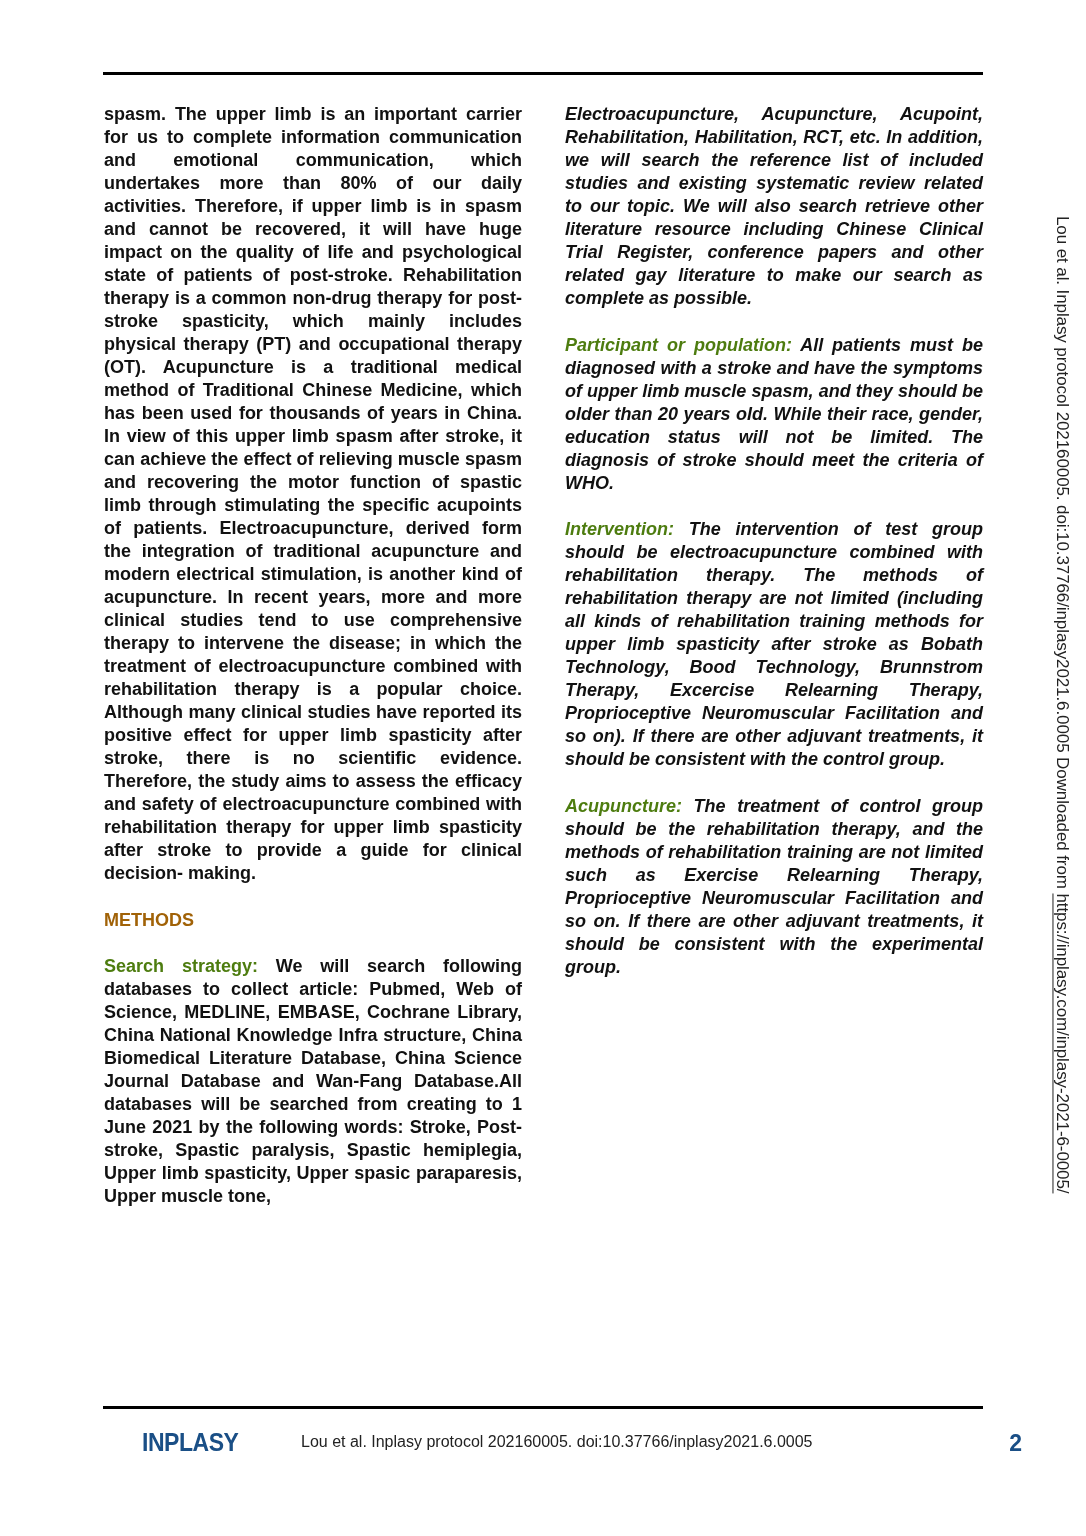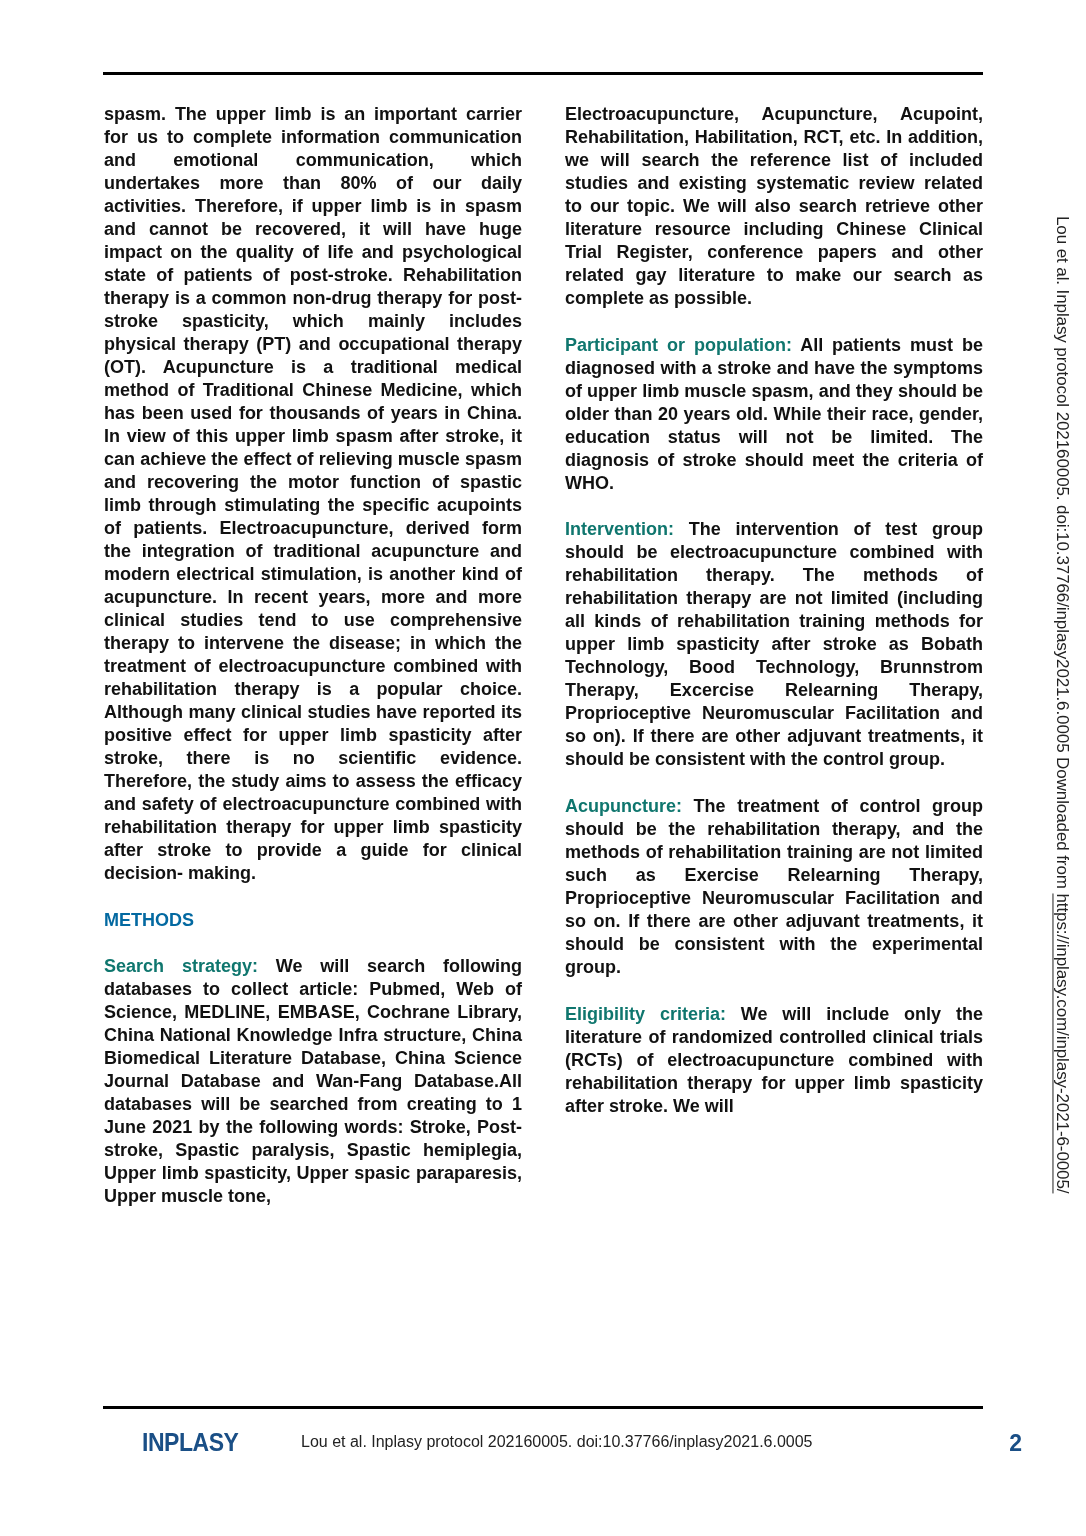--- a/index.html
+++ b/index.html
@@ -8,24 +8,24 @@
   .rule.top { top: 72px; }
   .rule.bottom { top: 1406px; }
   .col {
     position: absolute; top: 103px; width: 418px;
     font-family: "Liberation Sans", sans-serif;
     font-weight: bold; font-size: 18px; line-height: 23px;
     color: #111; text-align: justify; text-align-last: left;
     hyphens: none;
   }
   .col.left { left: 104px; }
-  .col.right { left: 565px; }
+  .col.right { left: 565px; font-style: italic; }
   .col p { margin: 0 0 23.7px 0; }
-  .lbl { color: #0f766e; font-weight: bold; }
-  .heading { color: #0369a1; font-weight: bold; margin: 0 0 23.7px 0; }
+  .lbl { color: #4d7c0f; font-weight: bold; }
+  .heading { color: #a16207; font-weight: bold; margin: 0 0 23.7px 0; }
   .side {
     position: absolute; left: 1052px; top: 216px;
     writing-mode: vertical-rl;
     font-family: "Liberation Sans", sans-serif;
     font-size: 17px; color: #222; white-space: nowrap; letter-spacing: -0.1px;
   }
   .side a { color: #222; text-decoration: underline; }
   .footer { position: absolute; top: 1428px; left: 103px; width: 880px; height: 32px;
     font-family: "Liberation Sans", sans-serif; margin-left: 39px; }
   .brand { position: absolute; left: 0; top: 0; font-size: 25px; font-weight: bold; color: #1a4f86;
@@ -42,21 +42,20 @@
   <p>spasm. The upper limb is an important carrier for us to complete information communication and emotional communication, which undertakes more than 80% of our daily activities. Therefore, if upper limb is in spasm and cannot be recovered, it will have huge impact on the quality of life and psychological state of patients of post-stroke. Rehabilitation therapy is a common non-drug therapy for post-stroke spasticity, which mainly includes physical therapy (PT) and occupational therapy (OT). Acupuncture is a traditional medical method of Traditional Chinese Medicine, which has been used for thousands of years in China. In view of this upper limb spasm after stroke, it can achieve the effect of relieving muscle spasm and recovering the motor function of spastic limb through stimulating the specific acupoints of patients. Electroacupuncture, derived form the integration of traditional acupuncture and modern electrical stimulation, is another kind of acupuncture. In recent years, more and more clinical studies tend to use comprehensive therapy to intervene the disease; in which the treatment of electroacupuncture combined with rehabilitation therapy is a popular choice. Although many clinical studies have reported its positive effect for upper limb spasticity after stroke, there is no scientific evidence. Therefore, the study aims to assess the efficacy and safety of electroacupuncture combined with rehabilitation therapy for upper limb spasticity after stroke to provide a guide for clinical decision- making.</p>
   <div class="heading">METHODS</div>
   <p><span class="lbl">Search strategy:</span><span> We will search following databases to collect article: Pubmed, Web of Science, MEDLINE, EMBASE, Cochrane Library, China National Knowledge Infra structure, China Biomedical Literature Database, China Science Journal Database and Wan-Fang Database.All databases will be searched from creating to 1 June 2021 by the following words: Stroke, Post-stroke, Spastic paralysis, Spastic hemiplegia, Upper limb spasticity, Upper spasic paraparesis, Upper muscle tone,</span></p>
 </div>
 
 <div class="col right">
   <p>Electroacupuncture, Acupuncture, Acupoint, Rehabilitation, Habilitation, RCT, etc. In addition, we will search the reference list of included studies and existing systematic review related to our topic. We will also search retrieve other literature resource including Chinese Clinical Trial Register, conference papers and other related gay literature to make our search as complete as possible.</p>
   <p><span class="lbl">Participant or population:</span><span> All patients must be diagnosed with a stroke and have the symptoms of upper limb muscle spasm, and they should be older than 20 years old. While their race, gender, education status will not be limited. The diagnosis of stroke should meet the criteria of WHO.</span></p>
   <p><span class="lbl">Intervention:</span><span> The intervention of test group should be electroacupuncture combined with rehabilitation therapy. The methods of rehabilitation therapy are not limited (including all kinds of rehabilitation training methods for upper limb spasticity after stroke as Bobath Technology, Bood Technology, Brunnstrom Therapy, Excercise Relearning Therapy, Proprioceptive Neuromuscular Facilitation and so on). If there are other adjuvant treatments, it should be consistent with the control group.</span></p>
   <p><span class="lbl">Acupuncture:</span><span> The treatment of control group should be the rehabilitation therapy, and the methods of rehabilitation training are not limited such as Exercise Relearning Therapy, Proprioceptive Neuromuscular Facilitation and so on. If there are other adjuvant treatments, it should be consistent with the experimental group.</span></p>
-  <p><span class="lbl">Eligibility criteria:</span><span> We will include only the literature of randomized controlled clinical trials (RCTs) of electroacupuncture combined with rehabilitation therapy for upper limb spasticity after stroke. We will</span></p>
 </div>
 
 <div class="side"><span>Lou et al. Inplasy protocol 202160005. doi:10.37766/inplasy2021.6.0005 Downloaded from </span><a>https://inplasy.com/inplasy-2021-6-0005/</a></div>
 
 <div class="rule bottom"></div>
 
 <div class="footer">
   <div class="brand">INPLASY</div>
   <div class="cite">Lou et al. Inplasy protocol 202160005. doi:10.37766/inplasy2021.6.0005</div>
   <div class="pageno">2</div>

